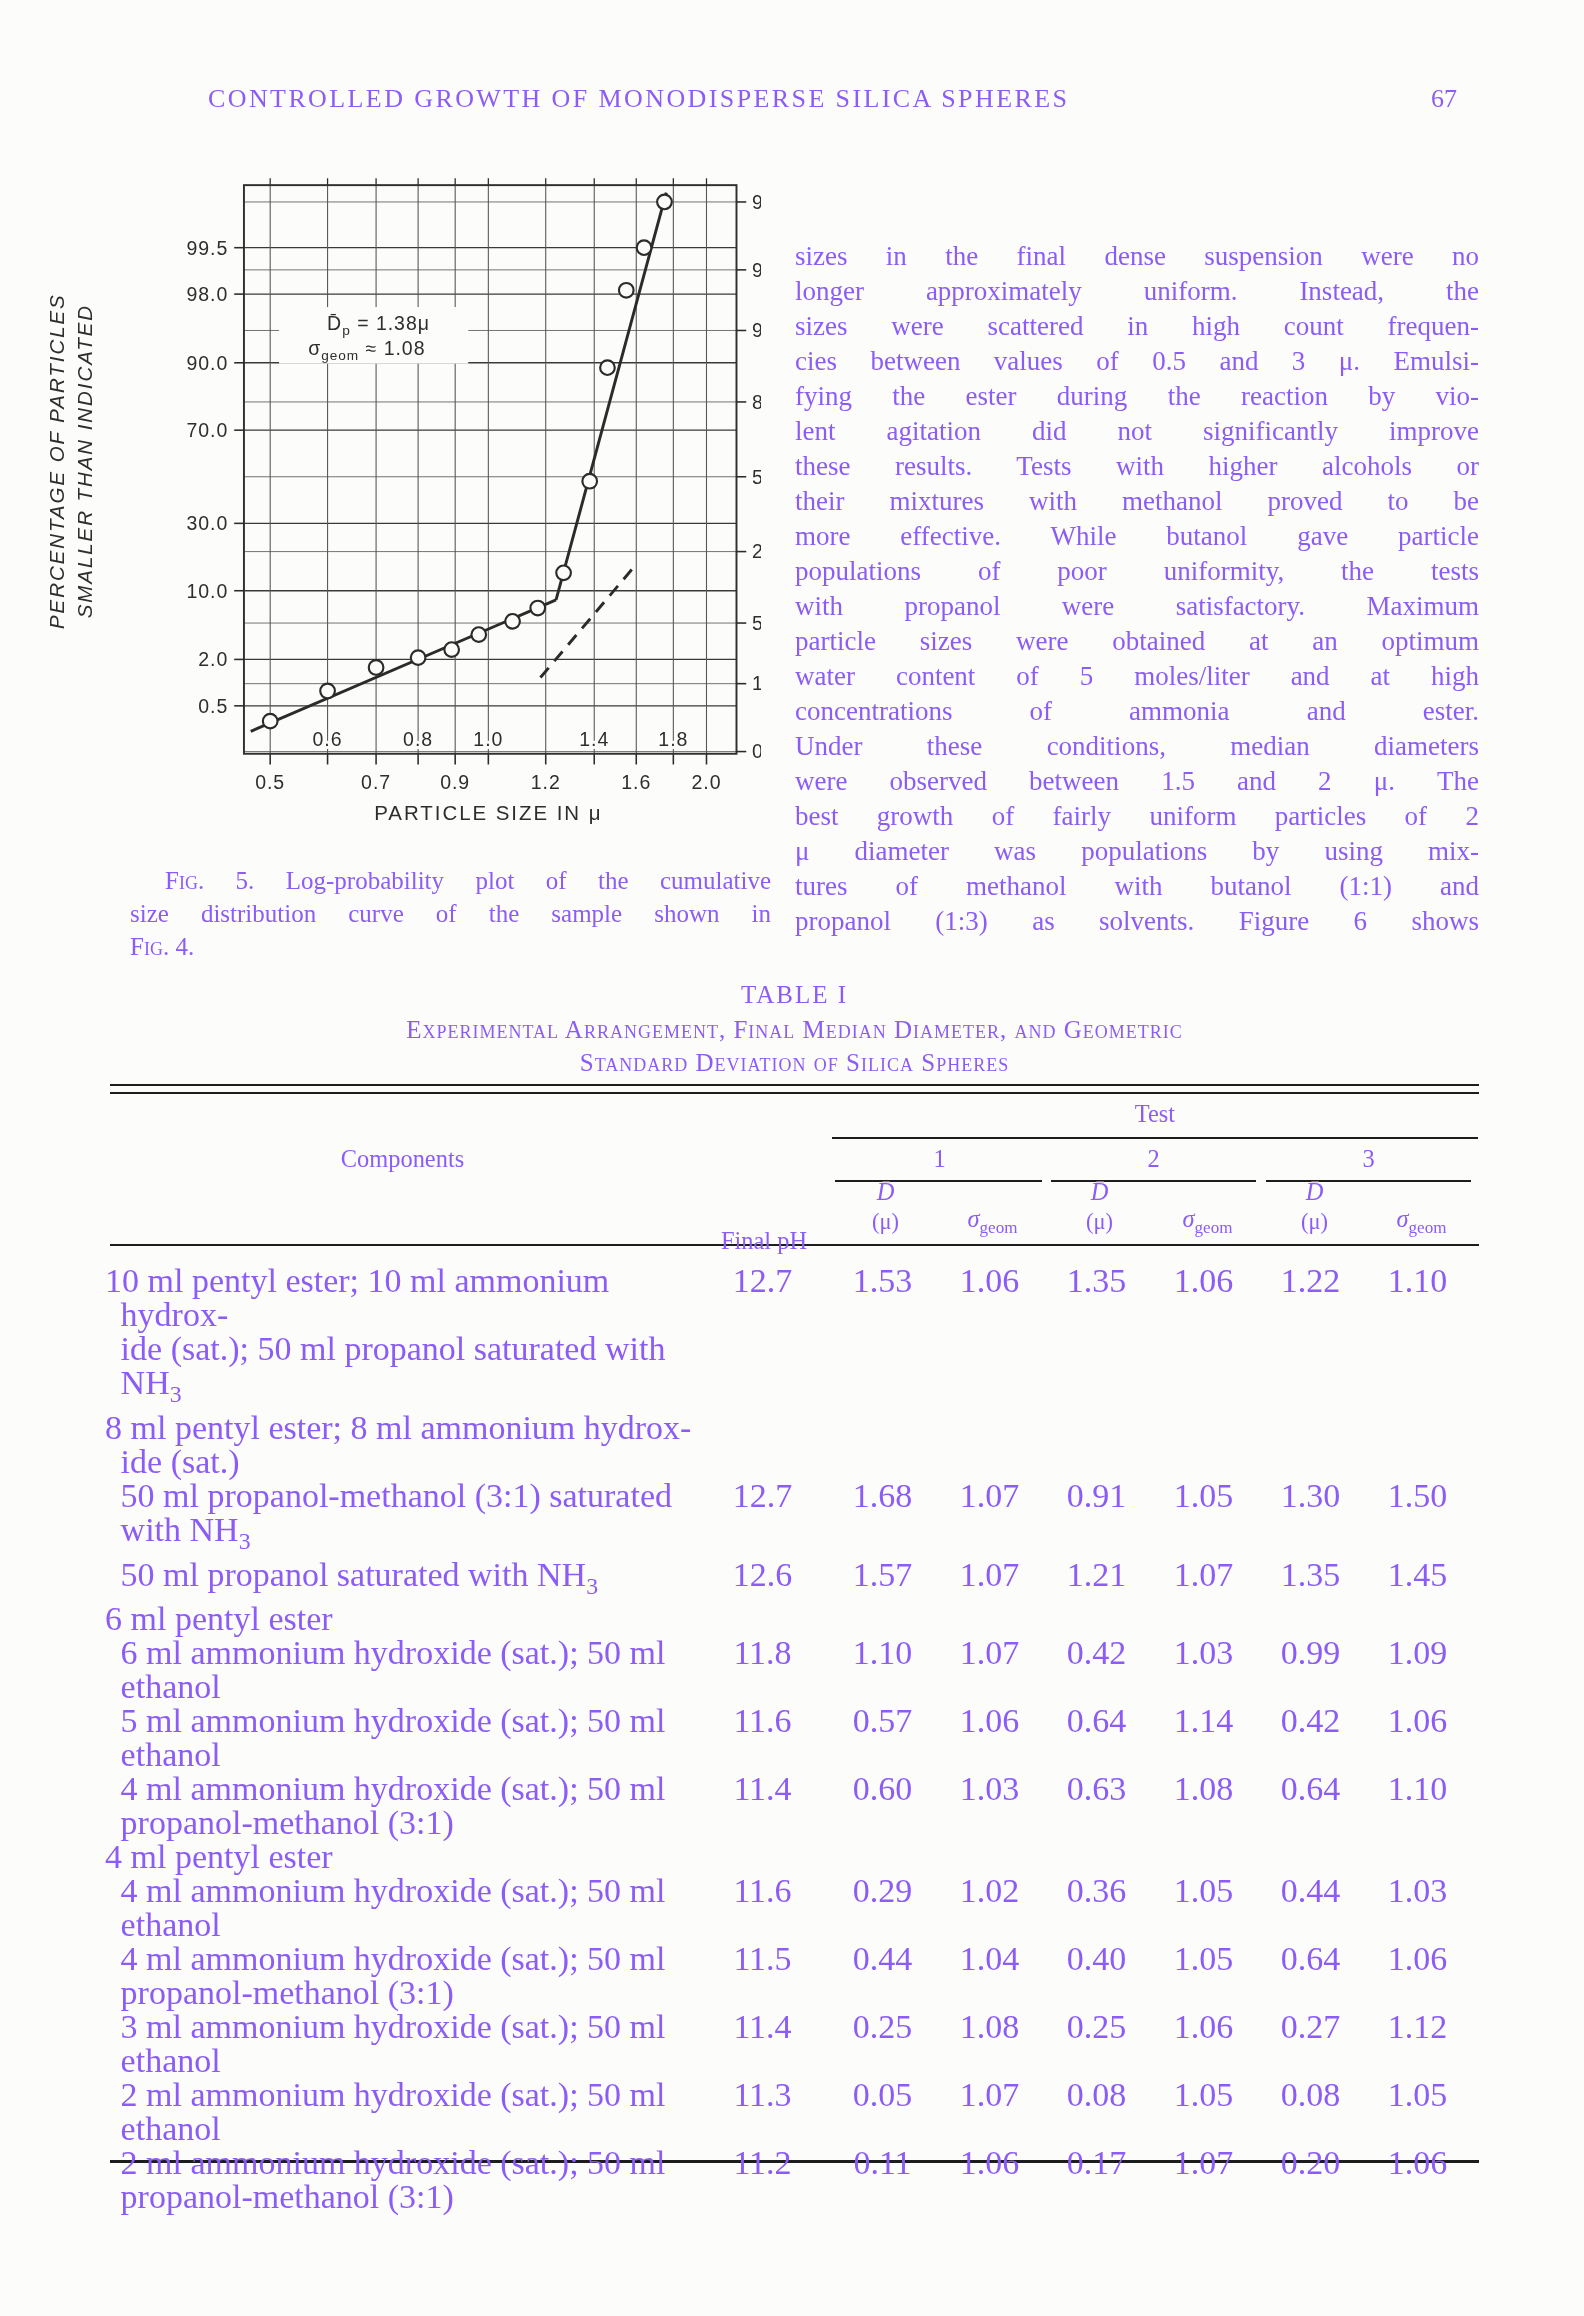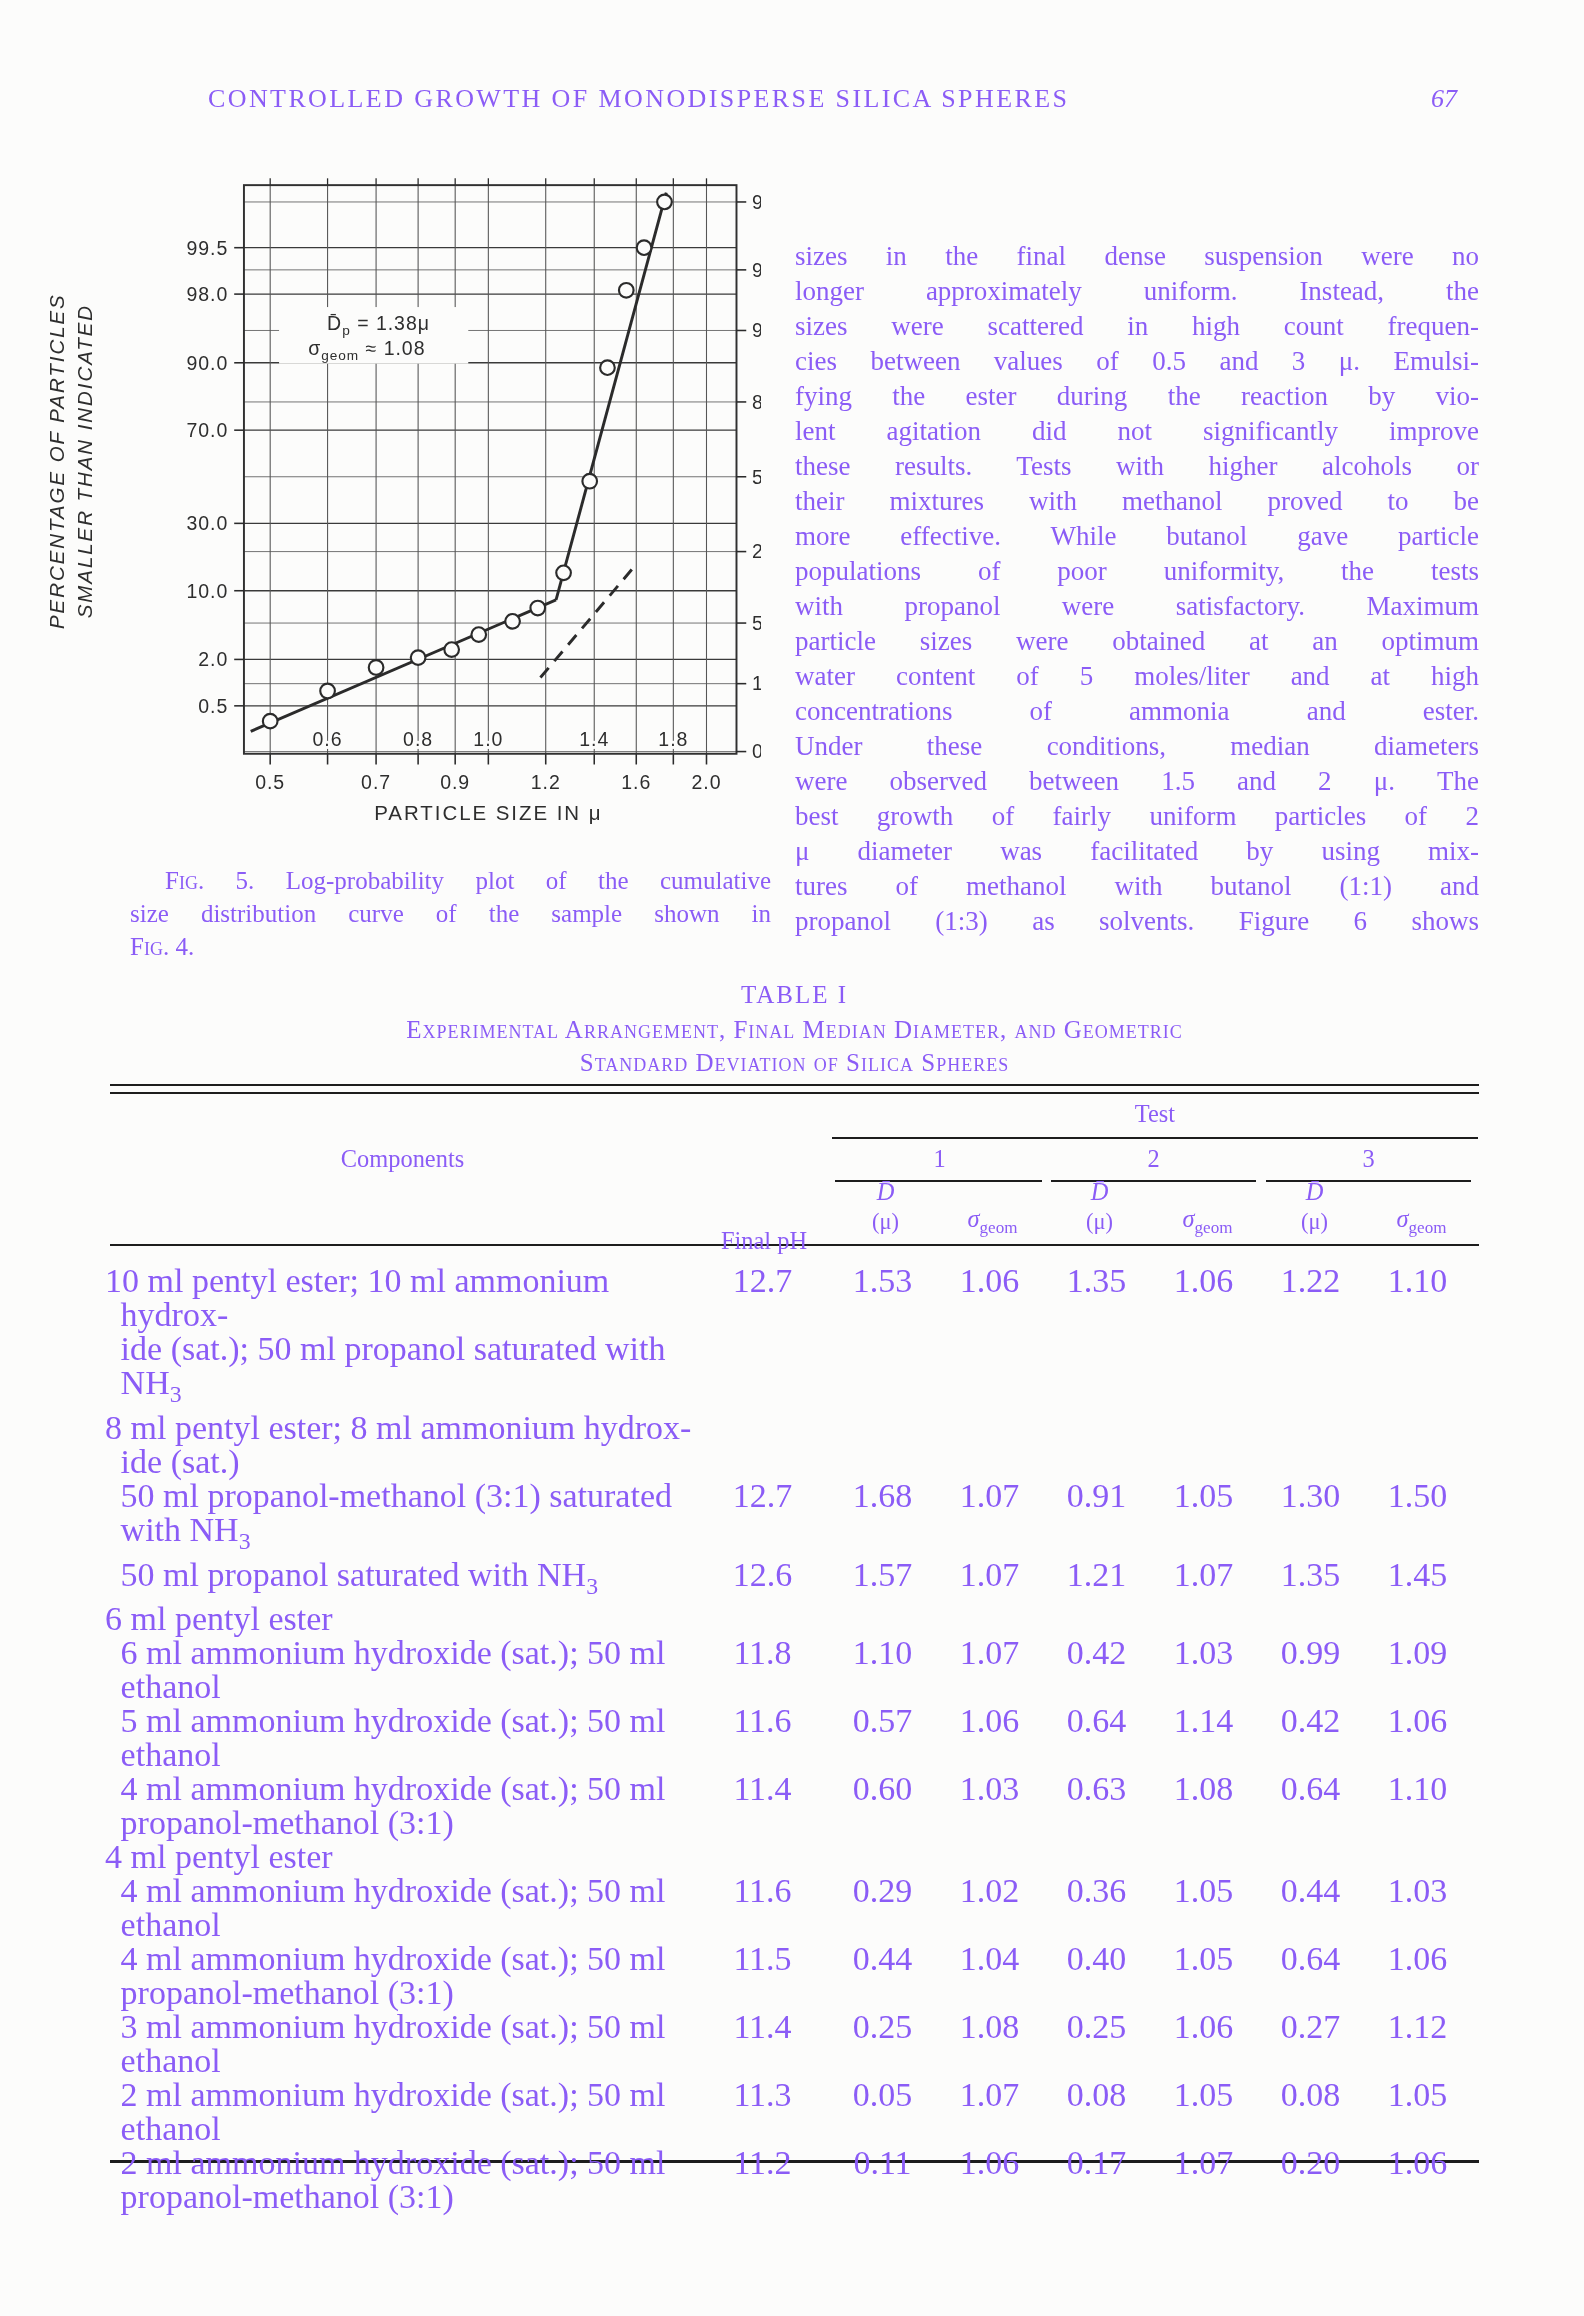--- a/index.html
+++ b/index.html
@@ -1,20 +1,20 @@
 <!DOCTYPE html>
 <html><head>
 <meta charset="utf-8">
 <style>
   html,body{margin:0;padding:0;background:#e8e8e8;}
   .page{position:relative;width:1585px;height:2316px;background:#fcfcfb;color:#8b5cf6;
         font-family:"Liberation Serif","DejaVu Serif",serif;overflow:hidden;}
   .running-head{position:absolute;top:84px;left:0;width:1585px;font-size:26px;letter-spacing:2.4px;}
   .rh-title{position:absolute;left:208px;top:0;white-space:nowrap;}
-  .rh-page{position:absolute;left:1431px;top:0;letter-spacing:0;font-style:italic;}
+  .rh-page{position:absolute;left:1431px;top:0;letter-spacing:0;}
   #fig5{position:absolute;left:39px;top:151px;width:722px;height:712px;}
   .figlab{font-family:"Liberation Sans","DejaVu Sans",sans-serif;fill:#2e2e2e;font-size:20px;letter-spacing:1px;}
   .figtitle{font-family:"Liberation Sans","DejaVu Sans",sans-serif;fill:#2e2e2e;font-size:21px;letter-spacing:2px;}
   .ital{font-style:italic;}
   #fig5-caption{position:absolute;left:110px;top:864px;width:661px;font-size:25px;line-height:33px;}
   #fig5-caption .jline{text-align:justify;text-align-last:justify;margin-left:20px;}
   #fig5-caption .indent{text-indent:35px;}
   #fig5-caption .noj{text-align:left;text-align-last:left;}
   #body-col{position:absolute;left:795px;top:239px;width:684px;font-size:27px;line-height:35px;}
   #body-col .jline{text-align:justify;text-align-last:justify;white-space:normal;}
@@ -179,21 +179,21 @@
       <div class="jline">their mixtures with methanol proved to be</div>
       <div class="jline">more effective. While butanol gave particle</div>
       <div class="jline">populations of poor uniformity, the tests</div>
       <div class="jline">with propanol were satisfactory. Maximum</div>
       <div class="jline">particle sizes were obtained at an optimum</div>
       <div class="jline">water content of 5 moles/liter and at high</div>
       <div class="jline">concentrations of ammonia and ester.</div>
       <div class="jline">Under these conditions, median diameters</div>
       <div class="jline">were observed between 1.5 and 2 μ. The</div>
       <div class="jline">best growth of fairly uniform particles of 2</div>
-      <div class="jline">μ diameter was facilitated by using mix-</div>
+      <div class="jline">μ diameter was populations by using mix-</div>
       <div class="jline">tures of methanol with butanol (1:1) and</div>
       <div class="jline">propanol (1:3) as solvents. Figure 6 shows</div>
     </div>
 
   <div class="tbl-title">TABLE I</div>
   <div class="tbl-sub" style="top:1016px;">Experimental Arrangement, Final Median Diameter, and Geometric</div>
   <div class="tbl-sub" style="top:1049px;">Standard Deviation of Silica Spheres</div>
 
   <div class="rule" style="left:110px;top:1084px;width:1369px;height:2px;"></div>
   <div class="rule" style="left:110px;top:1092px;width:1369px;height:2px;"></div>

